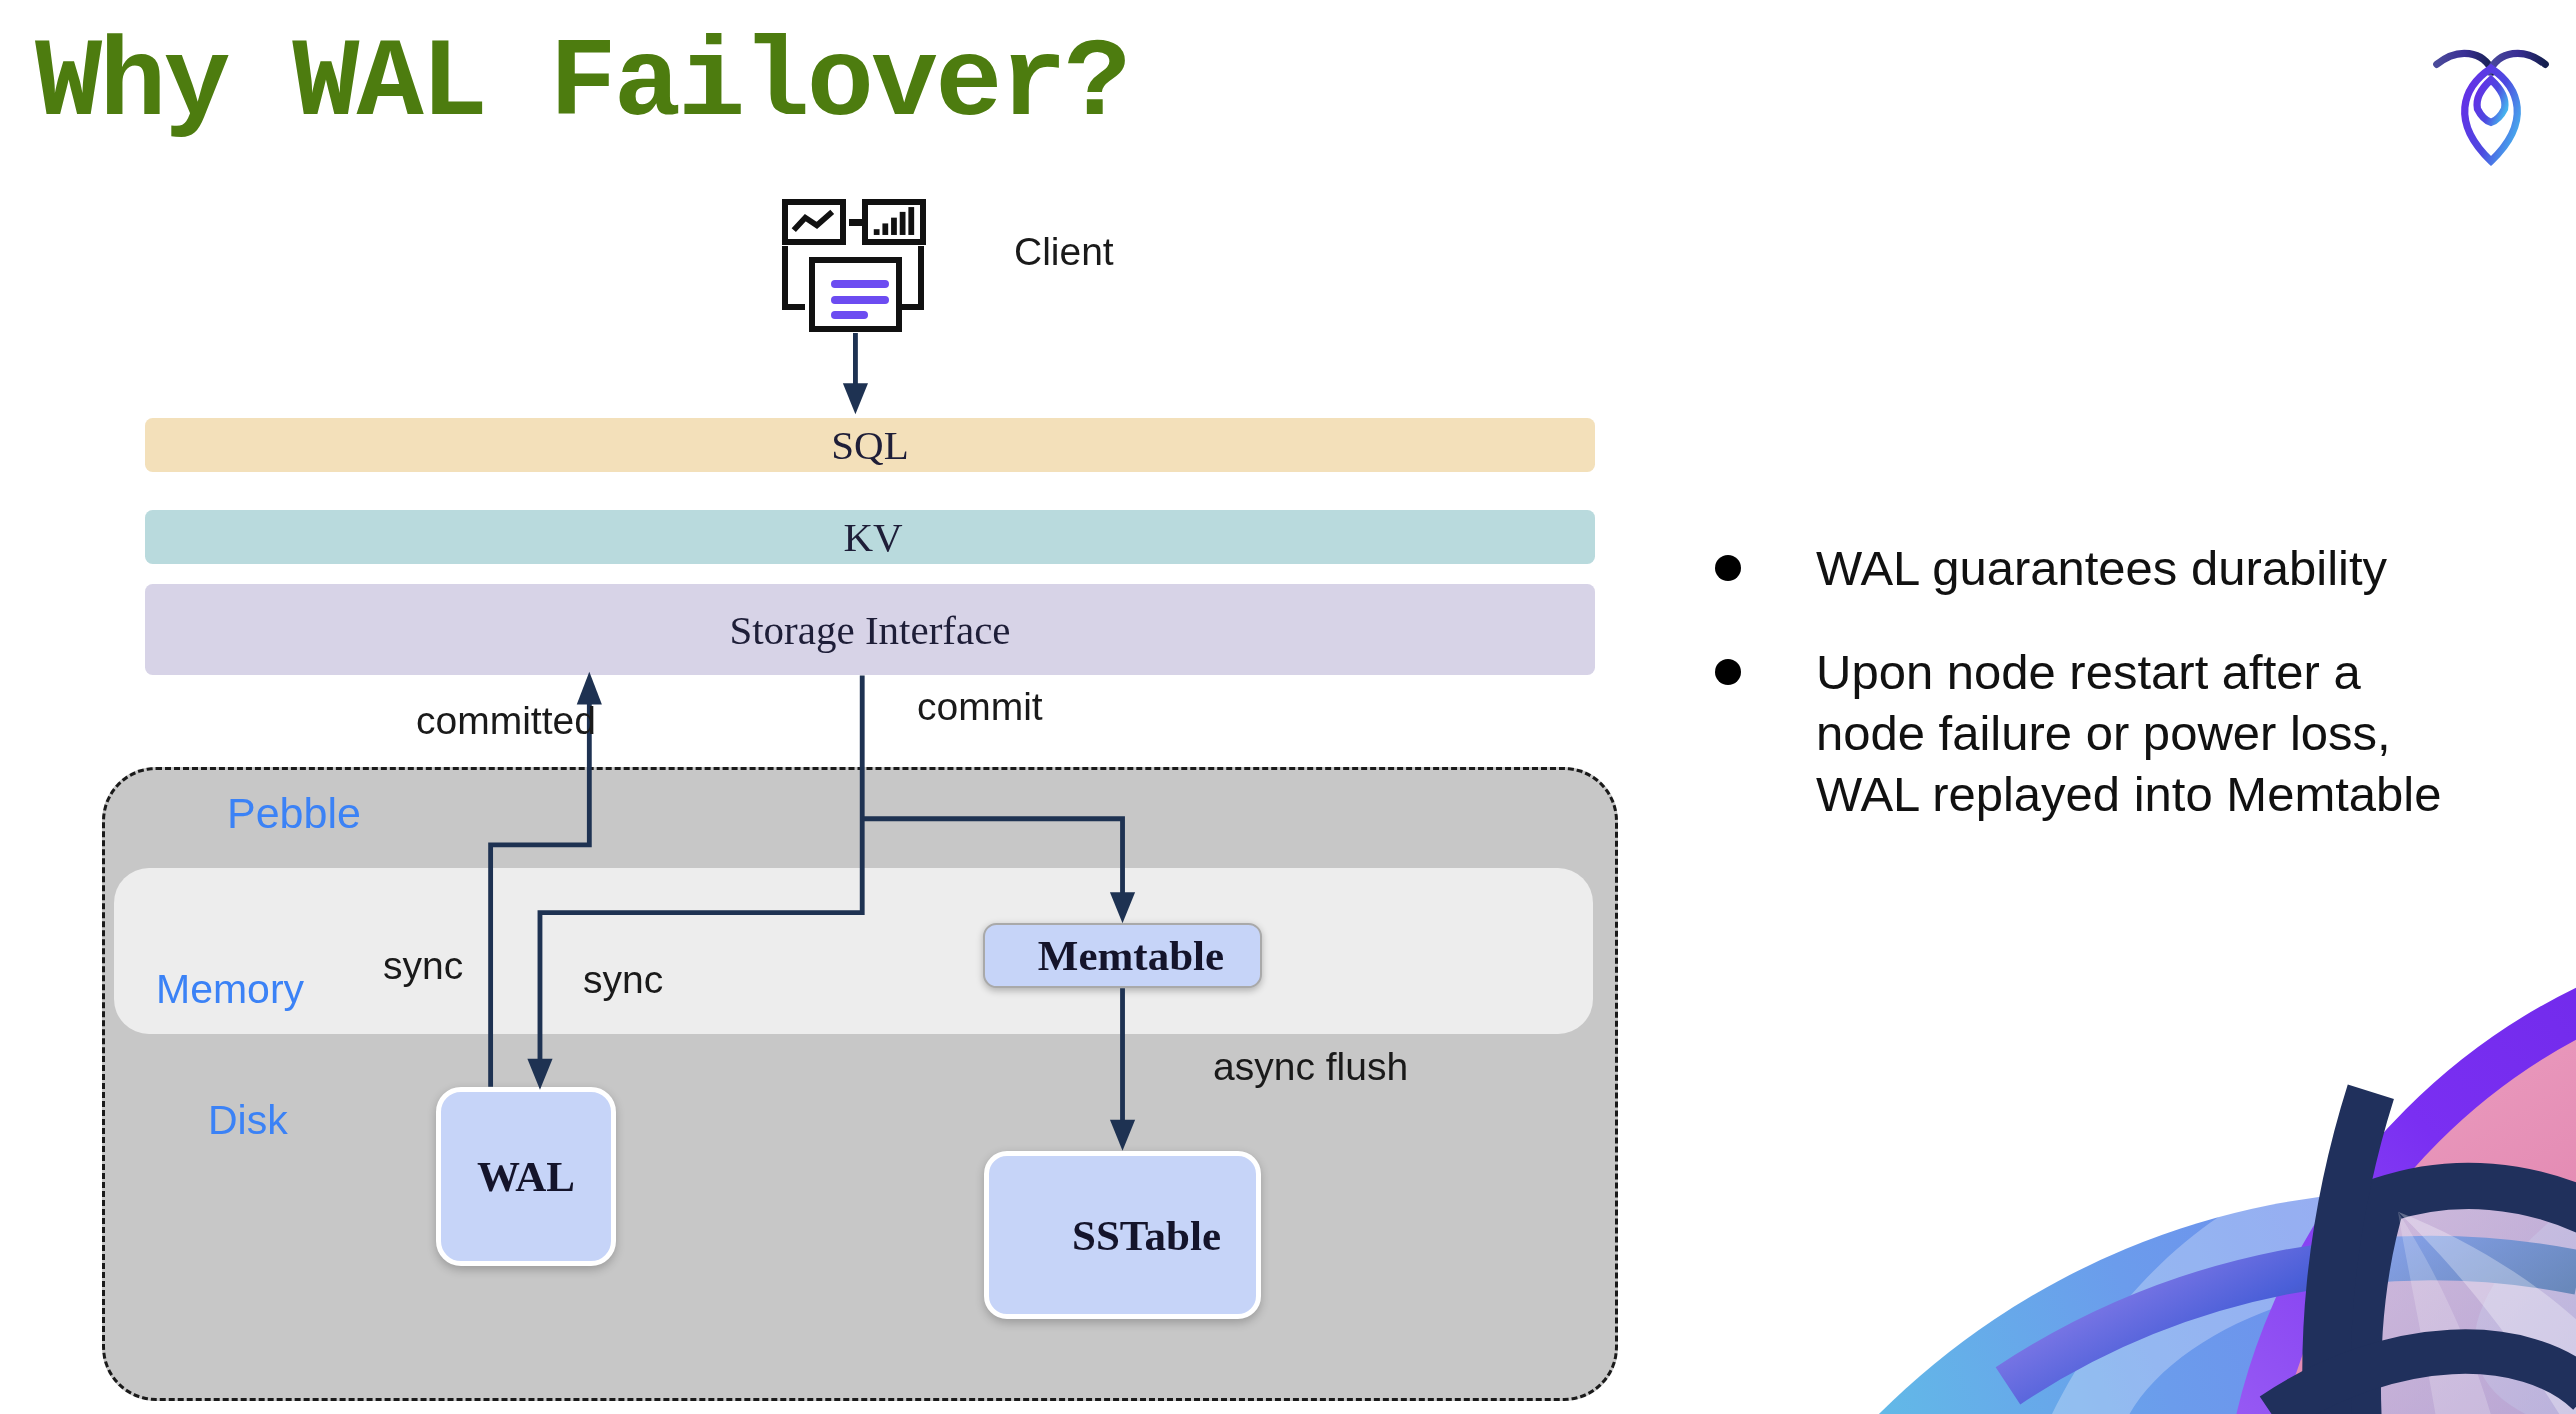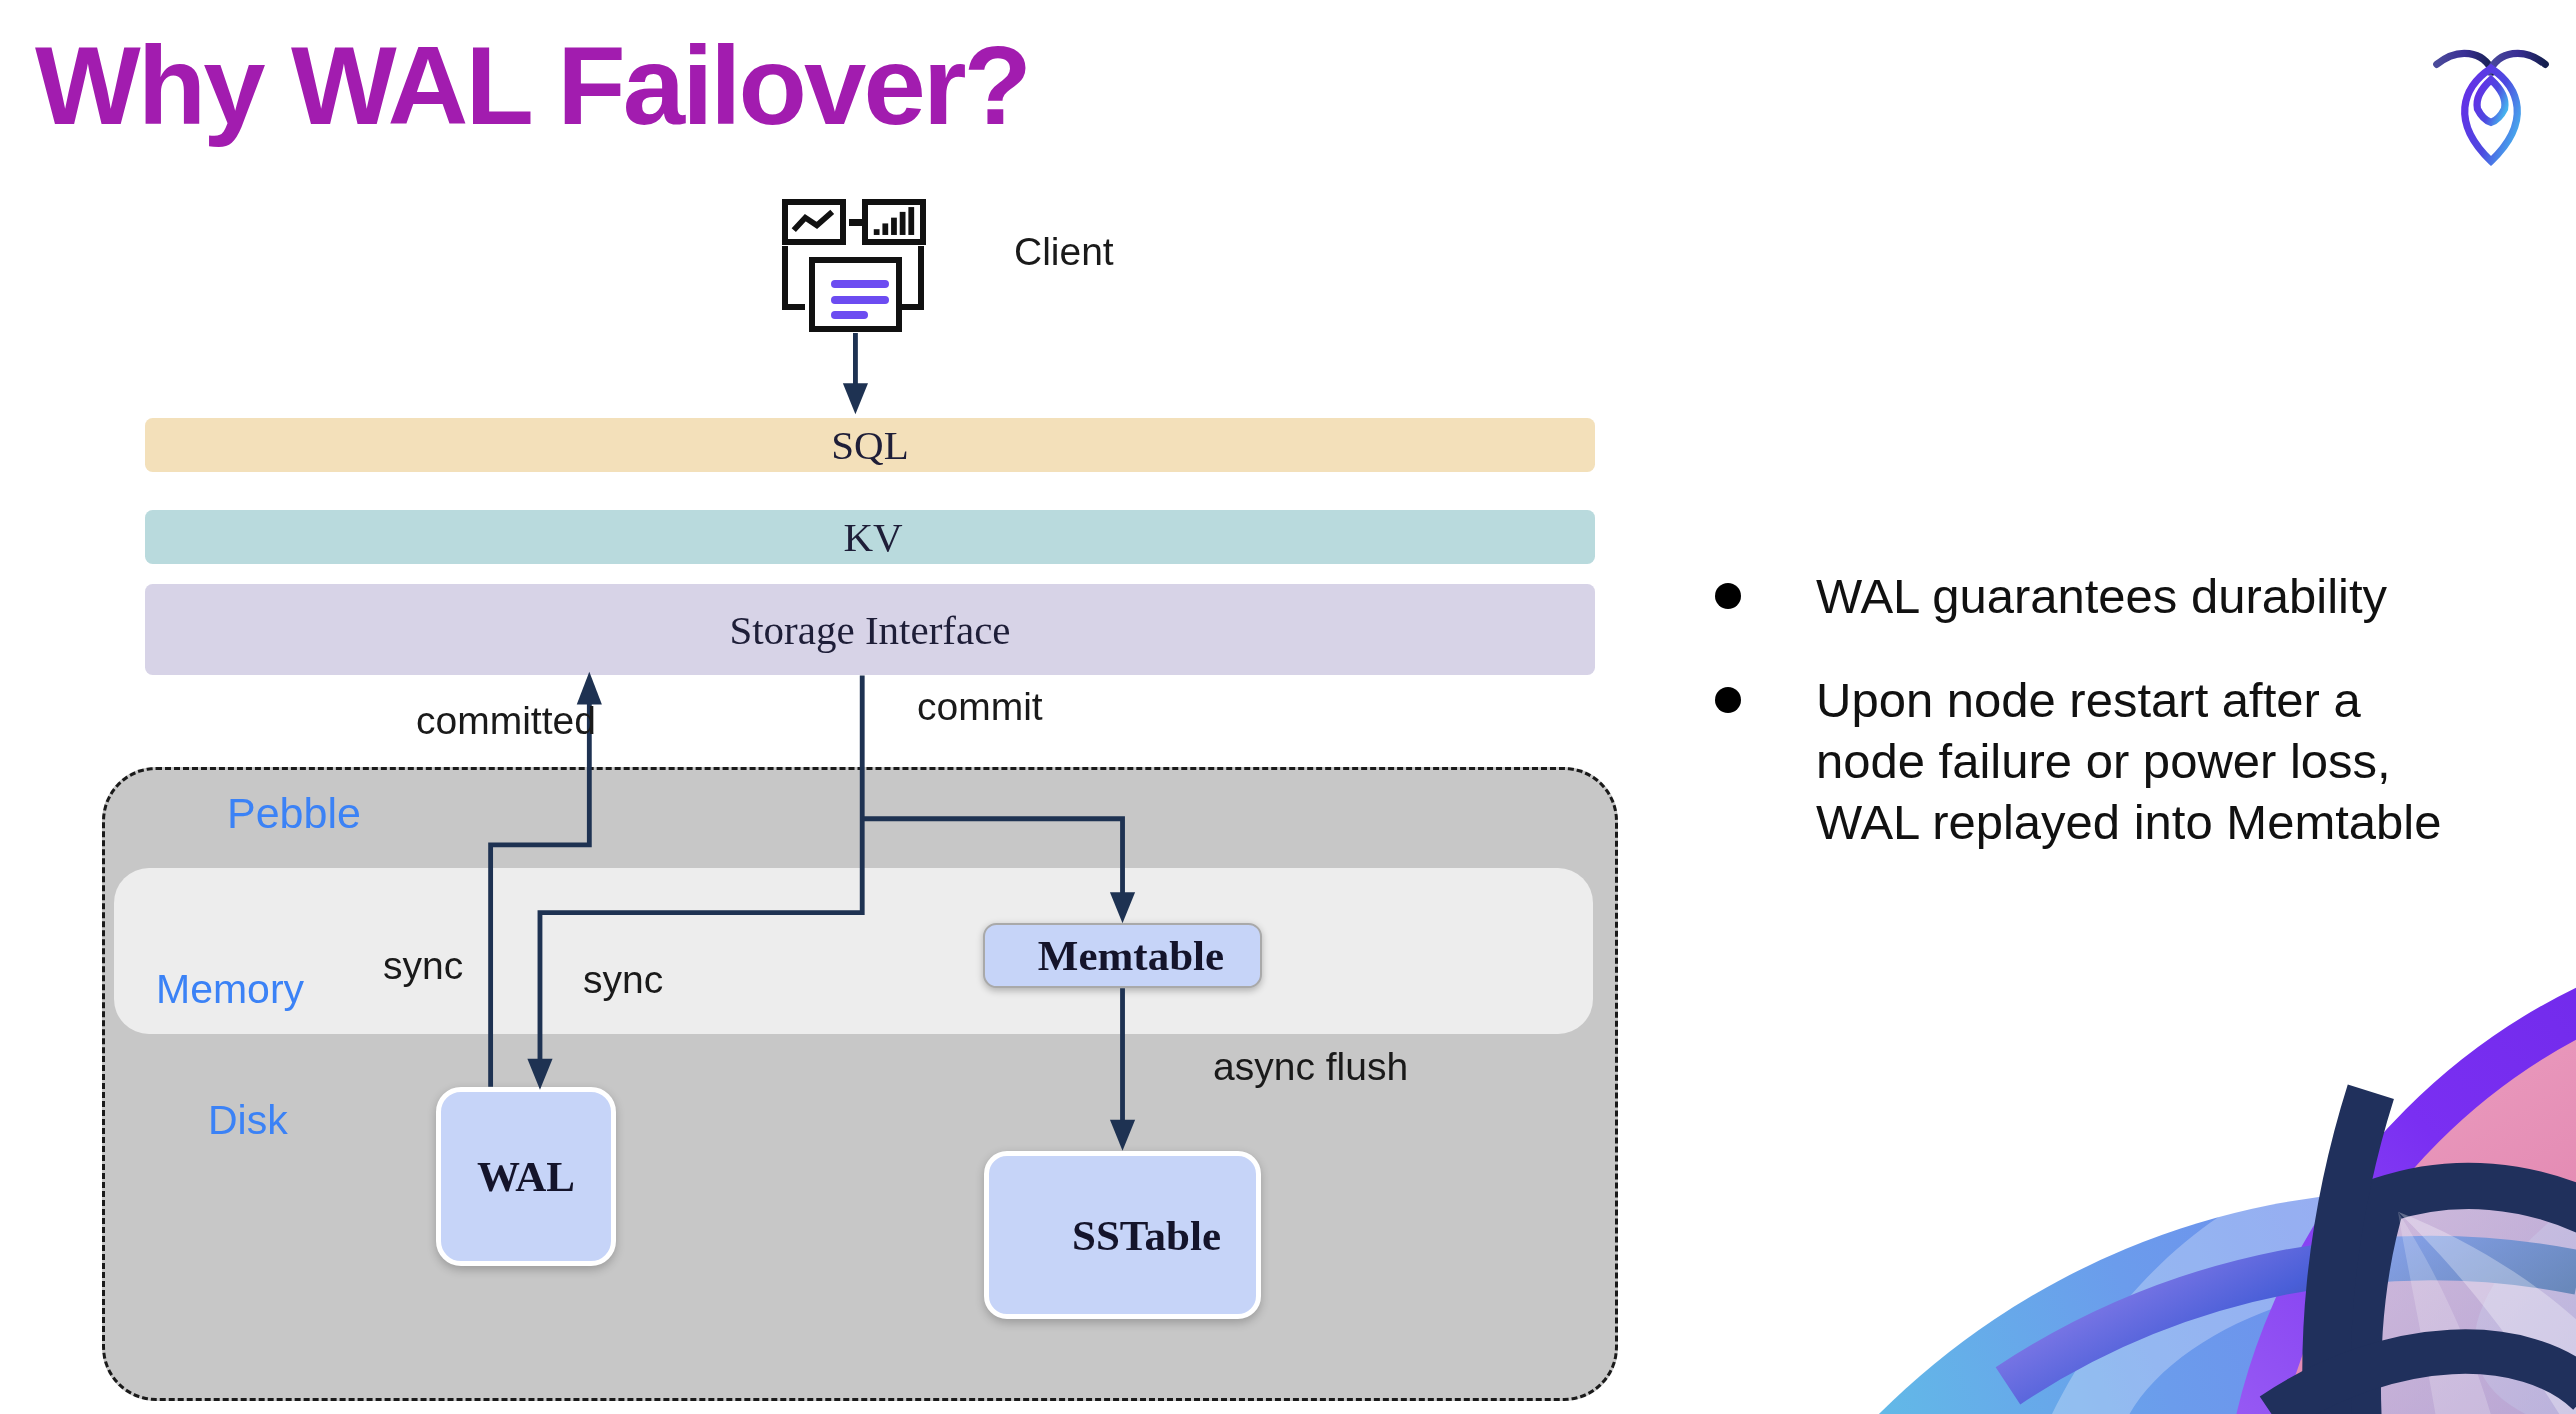--- a/index.html
+++ b/index.html
@@ -1,21 +1,21 @@
 <!DOCTYPE html>
 <html><head>
 <meta charset="utf-8">
 <style>
   html,body{margin:0;padding:0;background:#fff;}
   .slide{position:relative;width:2576px;height:1415px;background:#ffffff;overflow:hidden;
          font-family:"Liberation Sans",sans-serif;}
 
   
   .title{position:absolute;left:35px;top:21px;font-size:112px;font-weight:bold;
-         letter-spacing:-2.9px;color:#a21caf;font-family:Liberation Sans, sans-serif;}
+         letter-spacing:-2.9px;color:#4d7c0f;font-family:Liberation Mono, monospace;}
 
   
   .ico{position:absolute;box-sizing:border-box;}
   .chart-rect{border:6.8px solid #111;background:#fff;}
   .dash-join{background:#111;}
   .bracket-l{border-left:6.8px solid #111;border-bottom:6.8px solid #111;}
   .bracket-r{border-right:6.8px solid #111;border-bottom:6.8px solid #111;}
   .doc-rect{border:6.8px solid #111;background:#fff;}
   .doc-line{position:absolute;height:7.7px;border-radius:3.9px;background:#6C4CF1;}
   .client-label{position:absolute;left:1014px;top:230px;font-size:39px;color:#1a1a1a;}
@@ -54,21 +54,21 @@
   .lbl-committed{left:416px;top:699px;}
   .lbl-commit{left:917px;top:685px;}
   .lbl-sync-left{left:383px;top:944px;}
   .lbl-sync-right{left:583px;top:958px;}
   .lbl-async{left:1213px;top:1045px;}
 
   
   .arrows{position:absolute;left:0;top:0;pointer-events:none;}
 
   
-  .bullets{position:absolute;left:1715px;top:566px;width:764px;}
+  .bullets{position:absolute;left:1715px;top:538px;width:764px;}
   .bullet-row{display:flex;margin-bottom:43px;}
   .bullet-dot{width:26px;height:26px;border-radius:50%;background:#000;
               margin-top:16.5px;margin-right:75px;flex:none;}
   .bullet-text{font-size:49px;line-height:61px;color:#111;white-space:pre-line;}
 
   
   .logo{position:absolute;left:2431px;top:39px;}
   .decor{position:absolute;left:0;top:0;pointer-events:none;}
 </style>
 </head>

